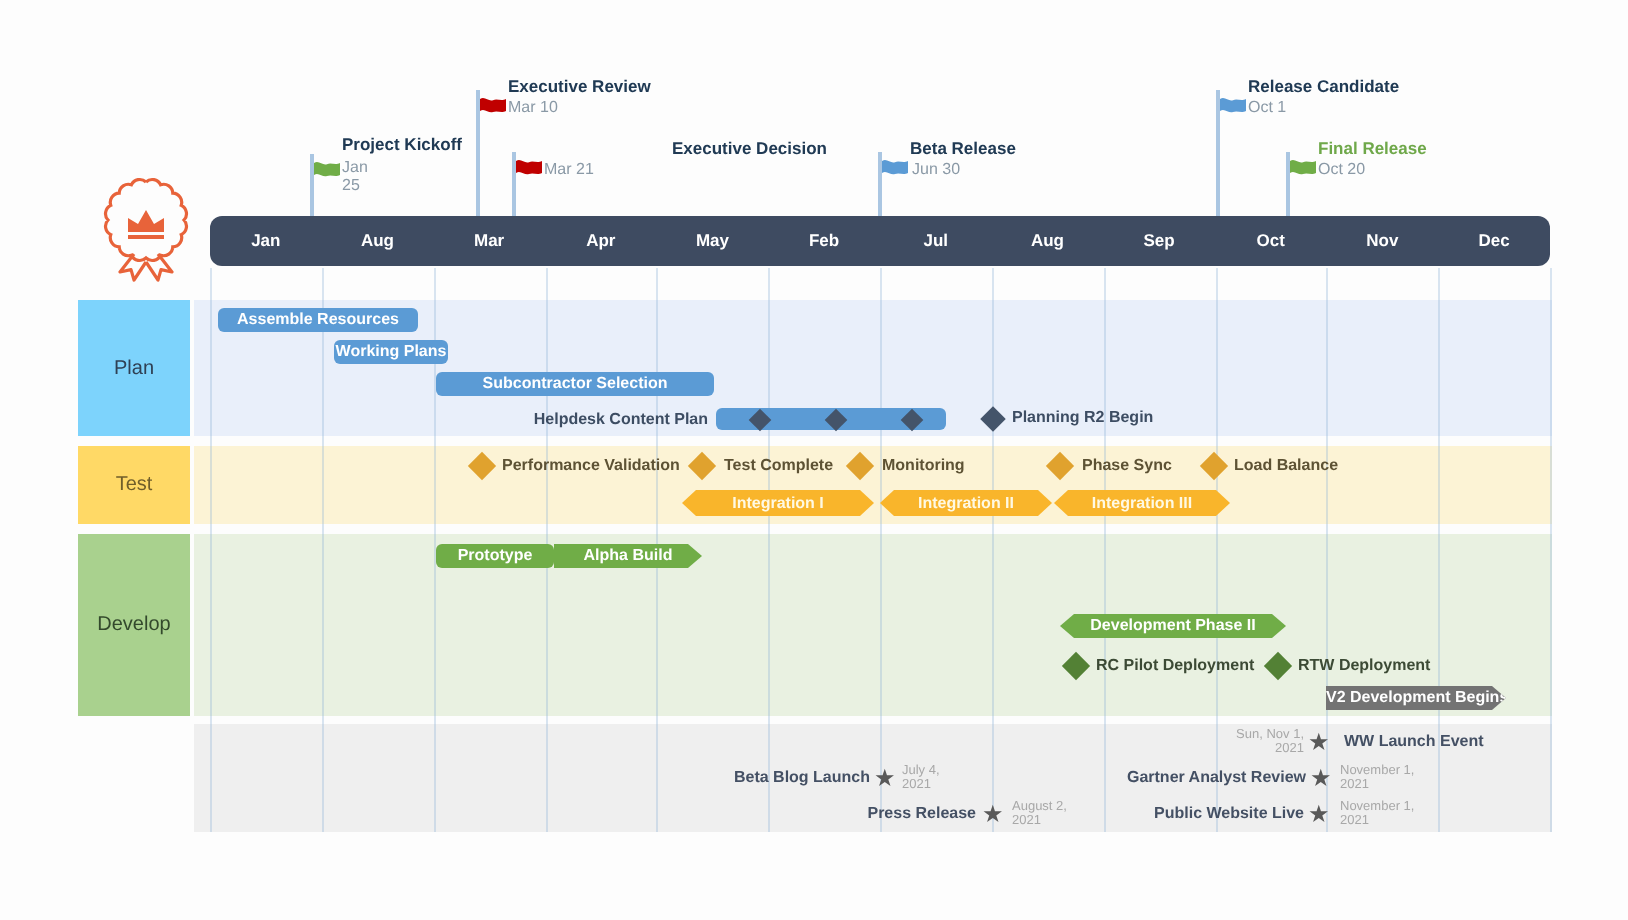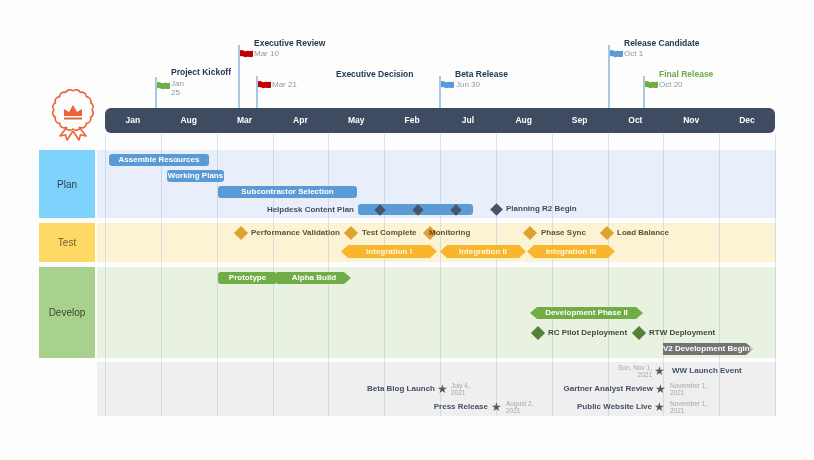--- a/index.html
+++ b/index.html
@@ -105,21 +105,21 @@
     <div class="dia" style="left: 376px; top: 205.5px; width: 8px; height: 8px; background: rgb(68, 84, 106);"></div>
     <div class="dia" style="left: 414px; top: 205.5px; width: 8px; height: 8px; background: rgb(68, 84, 106);"></div>
     <div class="dia" style="left: 452px; top: 205.5px; width: 8px; height: 8px; background: rgb(68, 84, 106);"></div>
     <div class="dia" style="left: 491.5px; top: 204.5px; width: 9px; height: 9px; background: rgb(68, 84, 106);"></div>
     <div class="mlabel" style="left: 506px; top: 204px; color: rgb(61, 77, 99);">Planning R2 Begin</div>
     <div class="dia" style="left: 236px; top: 228px; width: 10px; height: 10px; background: rgb(224, 162, 46);"></div>
     <div class="mlabel" style="left: 251px; top: 228px; color: rgb(93, 82, 52);">Performance Validation</div>
     <div class="dia" style="left: 346px; top: 228px; width: 10px; height: 10px; background: rgb(224, 162, 46);"></div>
     <div class="mlabel" style="left: 362px; top: 228px; color: rgb(93, 82, 52);">Test Complete</div>
     <div class="dia" style="left: 425px; top: 228px; width: 10px; height: 10px; background: rgb(224, 162, 46);"></div>
-    <div class="mlabel" style="left: 429px; top: 228px; color: rgb(93, 82, 52);">Monitoring</div>
+    <div class="mlabel" style="left: 441px; top: 228px; color: rgb(93, 82, 52);">Monitoring</div>
     <div class="dia" style="left: 525px; top: 228px; width: 10px; height: 10px; background: rgb(224, 162, 46);"></div>
     <div class="mlabel" style="left: 541px; top: 228px; color: rgb(93, 82, 52);">Phase Sync</div>
     <div class="dia" style="left: 602px; top: 228px; width: 10px; height: 10px; background: rgb(224, 162, 46);"></div>
     <div class="mlabel" style="left: 617px; top: 228px; color: rgb(93, 82, 52);">Load Balance</div>
     <div class="bar" style="left: 341px; top: 245px; width: 96px; height: 13px; background: rgb(249, 181, 43); color: rgb(255, 249, 227); line-height: 13px; clip-path: polygon(0px 50%, 7px 0px, calc(100% - 7px) 0px, 100% 50%, calc(100% - 7px) 100%, 7px 100%);">Integration I</div>
     <div class="bar" style="left: 440px; top: 245px; width: 86px; height: 13px; background: rgb(249, 181, 43); color: rgb(255, 249, 227); line-height: 13px; clip-path: polygon(0px 50%, 7px 0px, calc(100% - 7px) 0px, 100% 50%, calc(100% - 7px) 100%, 7px 100%);">Integration II</div>
     <div class="bar" style="left: 527px; top: 245px; width: 88px; height: 13px; background: rgb(249, 181, 43); color: rgb(255, 249, 227); line-height: 13px; clip-path: polygon(0px 50%, 7px 0px, calc(100% - 7px) 0px, 100% 50%, calc(100% - 7px) 100%, 7px 100%);">Integration III</div>
     <div class="bar" style="left: 218px; top: 272px; width: 59px; height: 12px; background: rgb(112, 173, 71); color: rgb(255, 255, 255); line-height: 12px; border-radius: 3px;">Prototype</div>
     <div class="bar" style="left: 277px; top: 272px; width: 74px; height: 12px; background: rgb(112, 173, 71); color: rgb(255, 255, 255); line-height: 12px; clip-path: polygon(0px 0px, calc(100% - 7px) 0px, 100% 50%, calc(100% - 7px) 100%, 0px 100%);">Alpha Build</div>
     <div class="bar" style="left: 530px; top: 307px; width: 113px; height: 12px; background: rgb(112, 173, 71); color: rgb(255, 255, 255); line-height: 12px; clip-path: polygon(0px 50%, 7px 0px, calc(100% - 7px) 0px, 100% 50%, calc(100% - 7px) 100%, 7px 100%);">Development Phase II</div>

